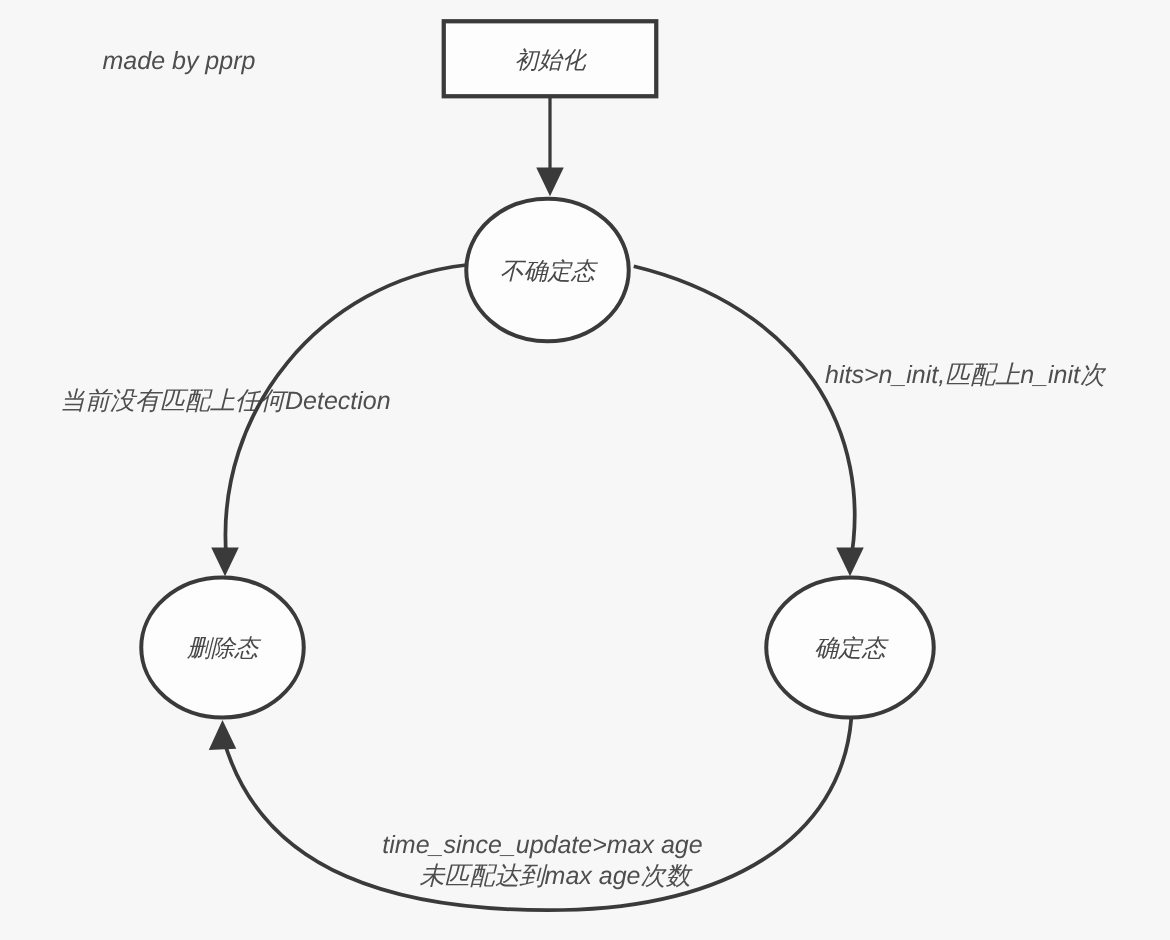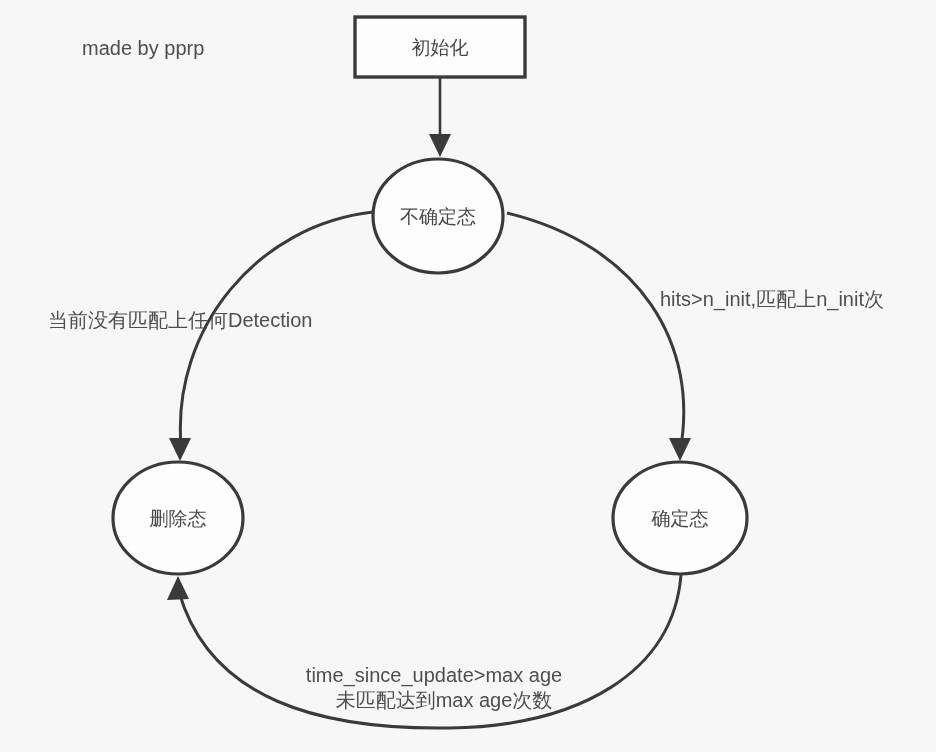--- a/index.html
+++ b/index.html
@@ -11,20 +11,21 @@
   }
   *{margin:0;padding:0;box-sizing:border-box;}
   html,body{background:var(--background);}
   .stage{
     position:relative;
     width:936px;
     height:752px;
     background:var(--background);
     font-family:"Liberation Sans",sans-serif;
     overflow:hidden;
+    font-style:italic;
   }
   svg{display:block;}
   text{
     font-family:"Liberation Sans",sans-serif;
     fill:var(--label_text);
     font-size:20px;
   }
   .credit{font-size:20px;}
   .elabel{font-size:20px;}
   .mid{text-anchor:middle;}

